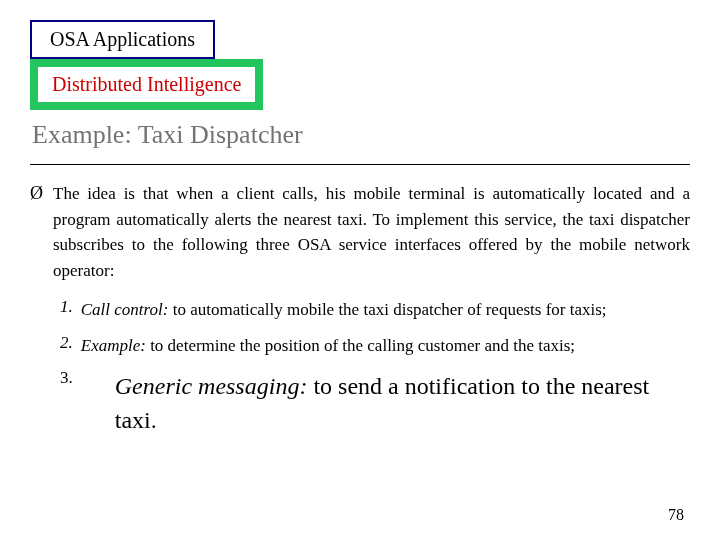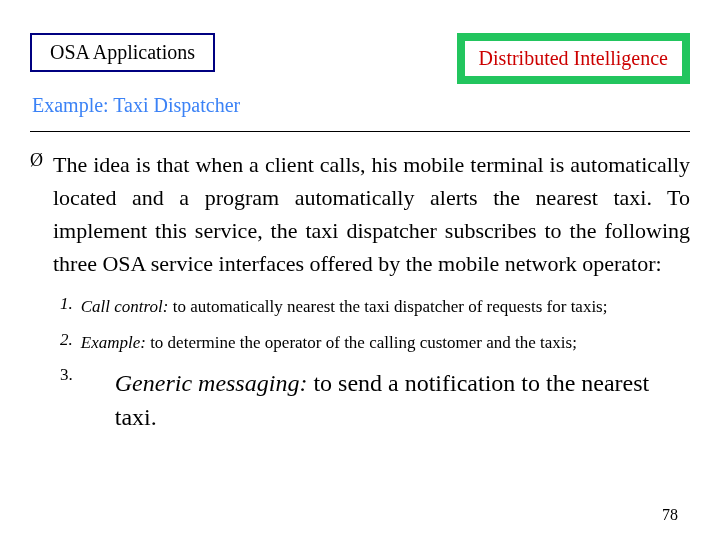--- a/index.html
+++ b/index.html
@@ -20,46 +20,45 @@
     .slide {
       width: 720px;
       height: 540px;
       background: #ffffff;
       padding: 20px 30px 20px 30px;
       position: relative;
     }
 
     .header-row {
       display: flex;
-      flex-direction: row;
+      flex-direction: column;
       align-items: flex-start;
       justify-content: space-between;
       margin-bottom: 10px;
-      margin-top: 13px;
     }
 
     .osa-box {
       border: 2px solid #000080;
       padding: 6px 18px;
       font-size: 20px;
       color: #000000;
       font-family: "Times New Roman", Times, serif;
     }
 
     .distributed-box {
       border: 8px solid #22c55e;
       padding: 6px 14px;
       font-size: 20px;
       color: #cc0000;
       font-family: "Times New Roman", Times, serif;
     }
 
     .example-title {
-      font-size: 20px;
-      color: #3b82f6;
+      font-size: 26px;
+      color: #737373;
       font-family: "Times New Roman", Times, serif;
       margin-top: 8px;
       margin-bottom: 14px;
       margin-left: 2px;
     }
 
     .divider {
       height: 1px;
       background: #000000;
       margin-bottom: 16px;
@@ -74,21 +73,21 @@
 
     .bullet-symbol {
       font-size: 18px;
       color: #000000;
       margin-right: 10px;
       margin-top: 2px;
       flex-shrink: 0;
     }
 
     .bullet-text {
-      font-size: 22px;
+      font-size: 17px;
       color: #000000;
       line-height: 1.5;
       text-align: justify;
       font-family: "Times New Roman", Times, serif;
     }
 
     .sub-list {
       margin-left: 30px;
       margin-bottom: 6px;
     }
@@ -149,21 +148,21 @@
     }
 
     .large-text-line {
       font-size: 24px;
       line-height: 1.4;
     }
 
     .page-number {
       position: absolute;
       bottom: 16px;
-      right: 42px;
+      right: 36px;
       font-size: 16px;
       color: #000000;
       font-family: "Times New Roman", Times, serif;
     }
   </style>
 </head>
 <body>
 
 <div class="slide">
 
@@ -182,26 +181,26 @@
 
   <div class="main-bullet">
     <span class="bullet-symbol">Ø</span>
     <span class="bullet-text">The idea is that when a client calls, his mobile terminal is automatically located and a program automatically alerts the nearest taxi. To implement this service, the taxi dispatcher subscribes to the following three OSA service interfaces offered by the mobile network operator:</span>
   </div>
 
   <div class="sub-list">
 
     <div class="sub-item">
       <span class="sub-number">1.</span>
-      <span class="sub-text"><em>Call control:</em><span> to automatically nearest the taxi dispatcher of requests for taxis;</span></span>
+      <span class="sub-text"><em>Call control:</em><span> to automatically mobile the taxi dispatcher of requests for taxis;</span></span>
     </div>
 
     <div class="sub-item">
       <span class="sub-number">2.</span>
-      <span class="sub-text"><em>Example:</em><span> to determine the operator of the calling customer and  the taxis;</span></span>
+      <span class="sub-text"><em>Example:</em><span> to determine the position of the calling customer and  the taxis;</span></span>
     </div>
 
   </div>
 
   <div class="sub-item-3">
     <span class="sub-number-3">3.</span>
     <span class="sub-text-3">
       <em style="font-size:24px;">Generic messaging:</em><span class="large-text-line"> to send a notification to the nearest taxi.</span>
     </span>
   </div>

